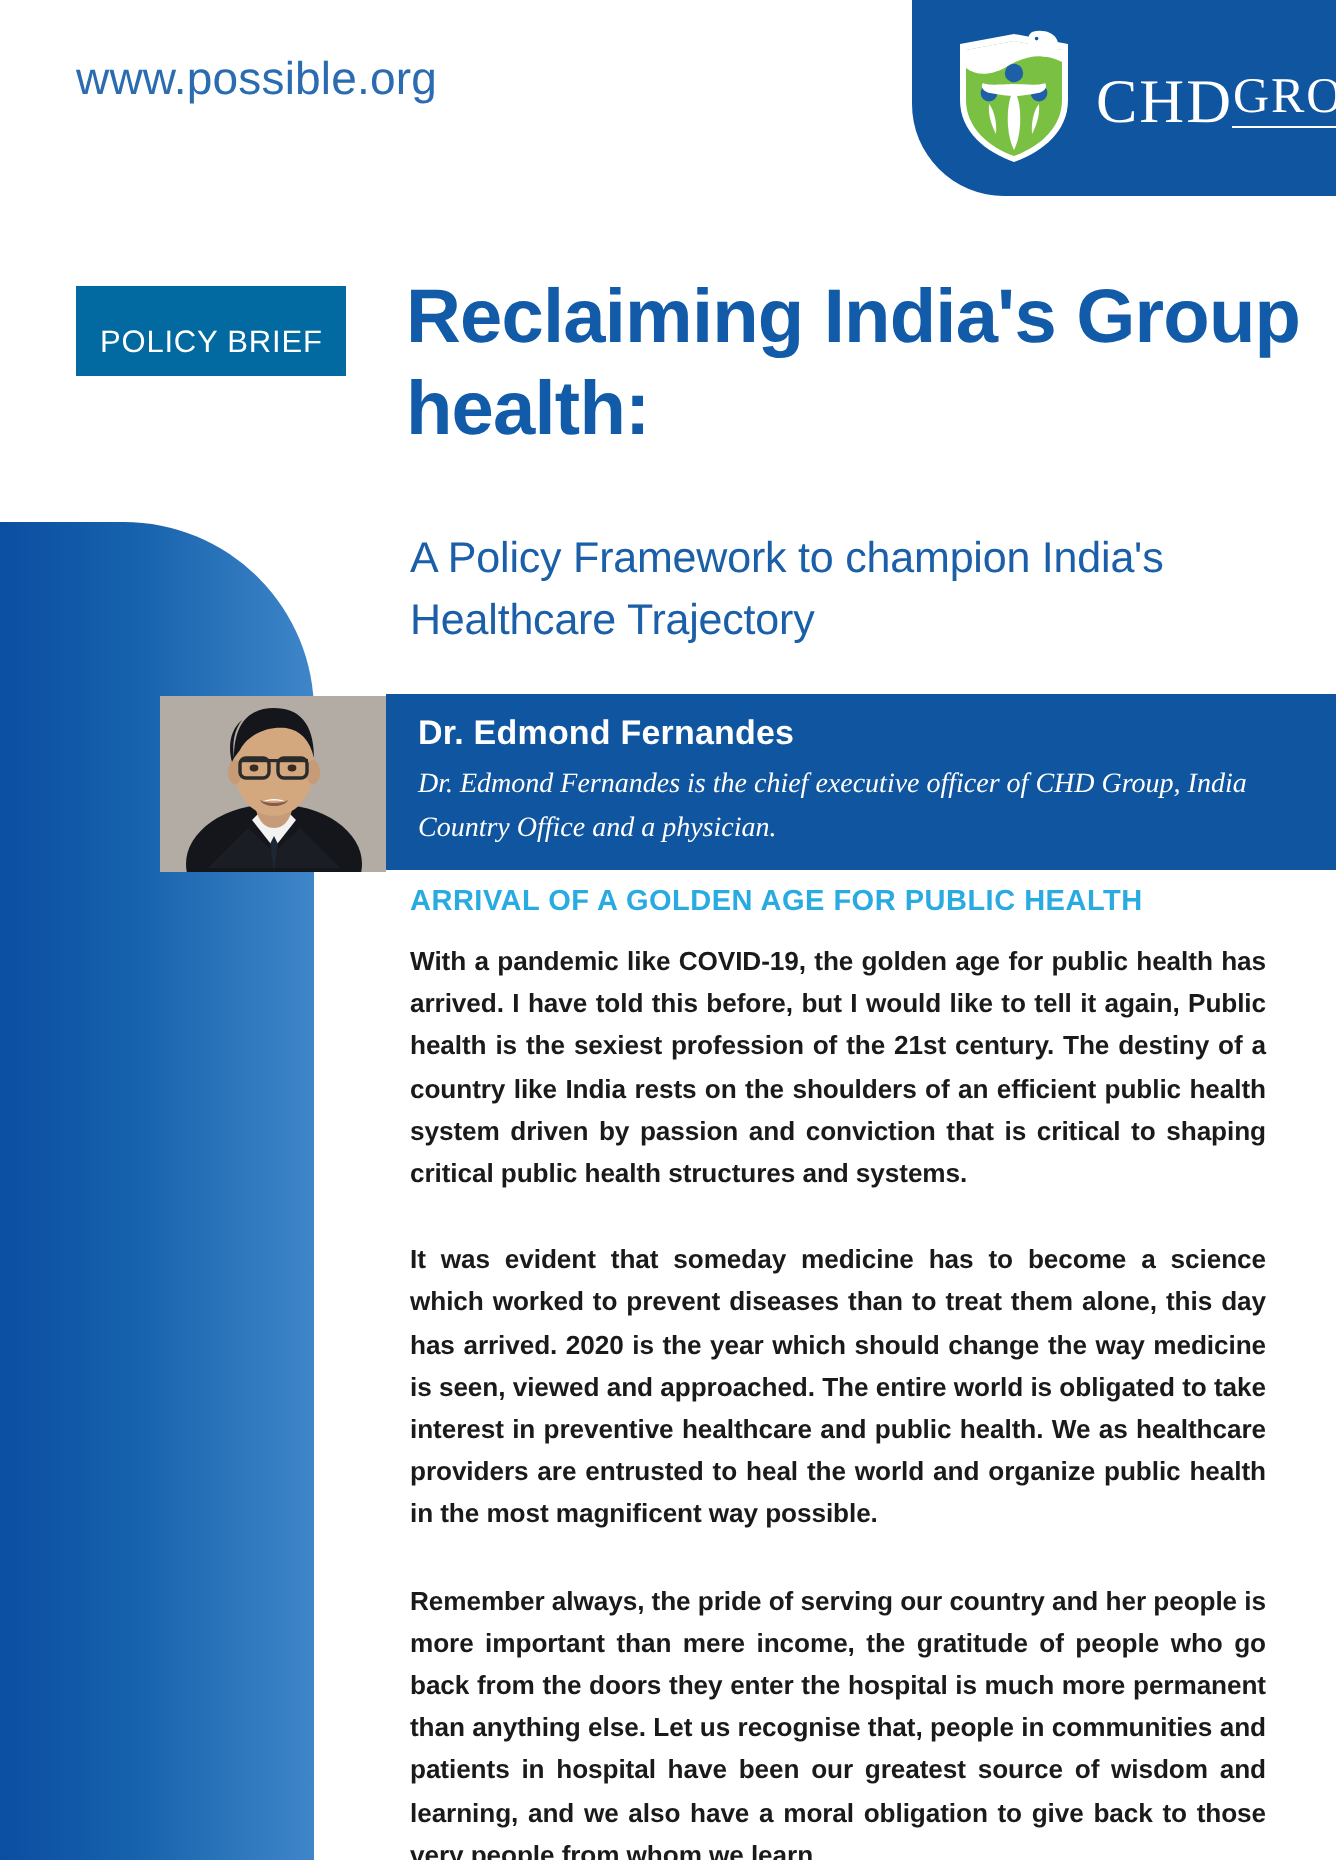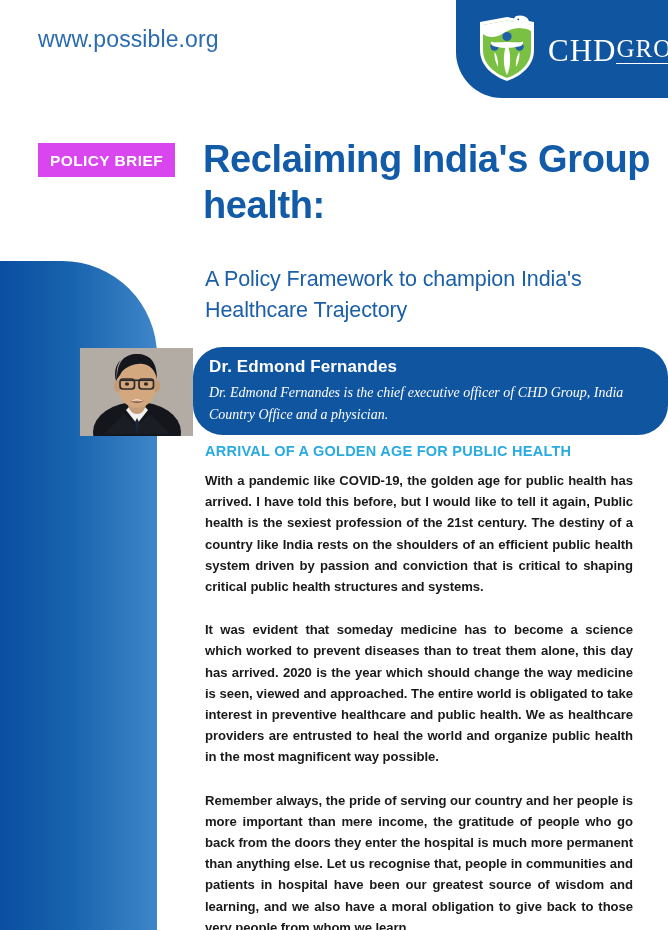--- a/index.html
+++ b/index.html
@@ -91,26 +91,26 @@
     height: 669px;
     background: linear-gradient(to right, #0b4ea2 0%, #1763ad 45%, #3f86c9 100%);
     border-top-right-radius: 95px;
   }
 
   
   .badge {
     position: absolute;
     left: 38px;
     top: 143px;
-    background: #d946ef;
+    background: #0369a1;
     color: #ffffff;
     font-size: 15.5px;
-    font-weight: 700;
+    font-weight: 400;
     letter-spacing: 0.4px;
-    padding: 10px 12px 8px 12px;
+    padding: 21px 12px 8px 12px;
     line-height: 1;
   }
   .title {
     position: absolute;
     left: 203px;
     top: 136px;
     width: 450px;
     font-size: 38px;
     font-weight: bold;
     color: #125ba8;
@@ -130,21 +130,20 @@
   }
 
   
   .author-bar {
     position: absolute;
     left: 193px;
     top: 347px;
     width: 475px;
     height: 88px;
     background: #10559f;
-    border-radius: 30px;
   }
   .author-name {
     position: absolute;
     left: 16px;
     top: 10px;
     color: #ffffff;
     font-size: 17px;
     font-weight: bold;
     letter-spacing: 0.1px;
   }

